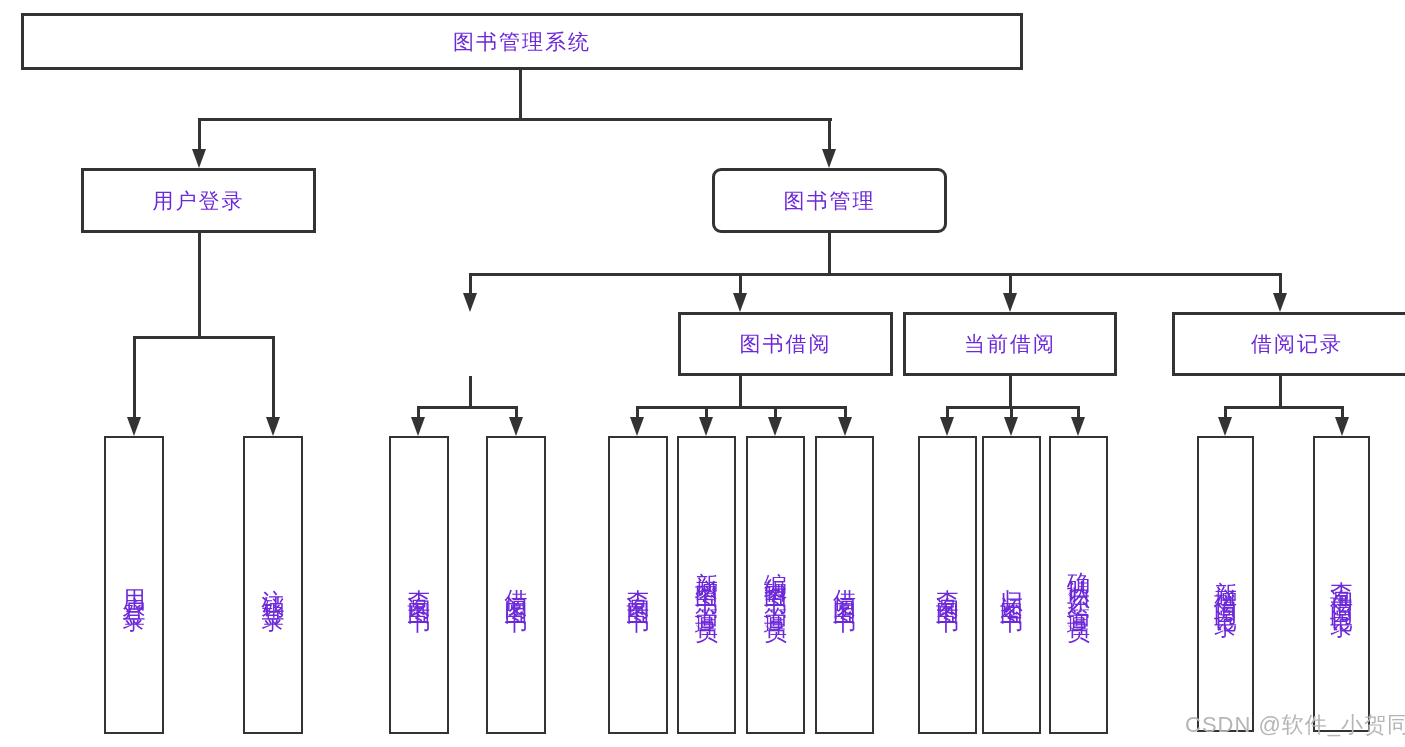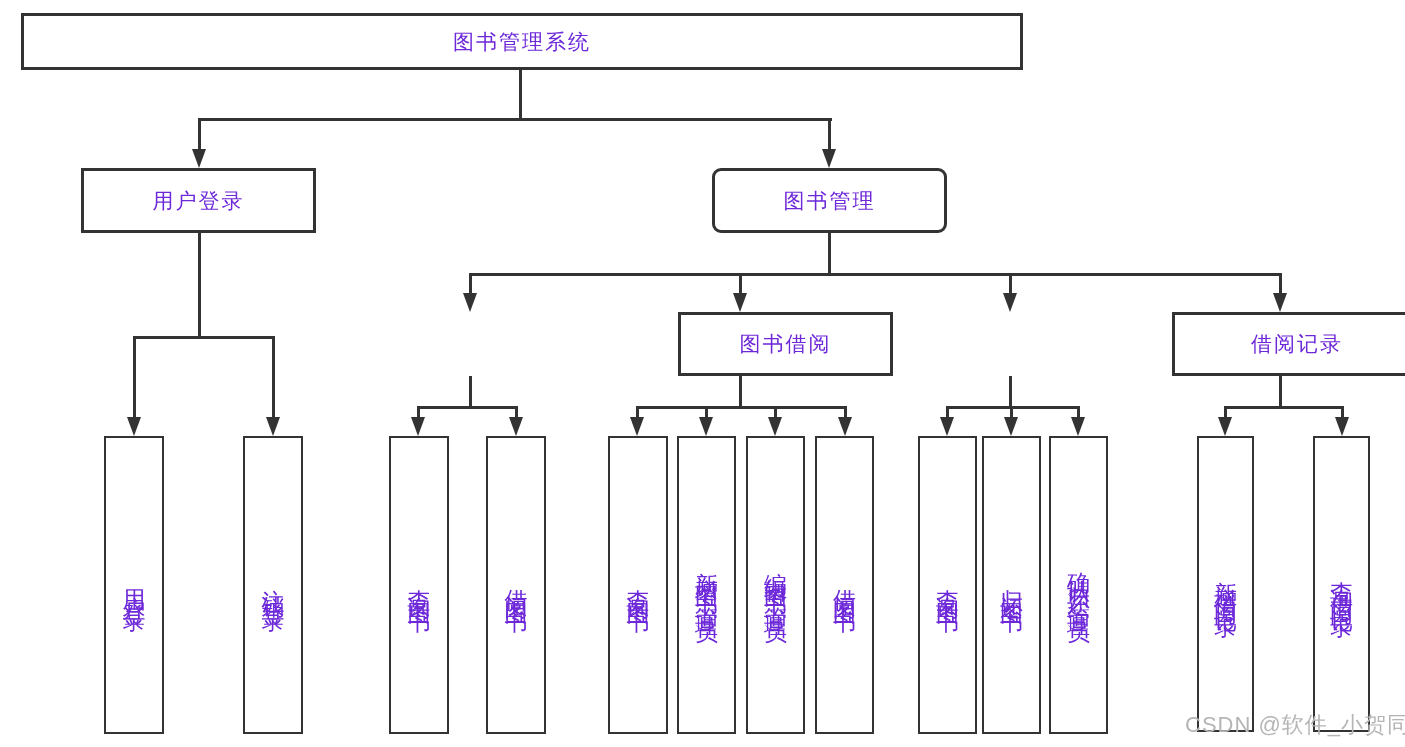--- a/index.html
+++ b/index.html
@@ -81,20 +81,21 @@
   <div class="v-line" style="left:468.5px;top:273px;height:22px;"></div>
   <div class="arrow" style="left:462.5px;top:293px;"></div>
   <div class="v-line" style="left:738.5px;top:273px;height:22px;"></div>
   <div class="arrow" style="left:732.5px;top:293px;"></div>
   <div class="v-line" style="left:1008.5px;top:273px;height:22px;"></div>
   <div class="arrow" style="left:1002.5px;top:293px;"></div>
   <div class="v-line" style="left:1278.5px;top:273px;height:22px;"></div>
   <div class="arrow" style="left:1272.5px;top:293px;"></div>
 
   <div class="box" style="left:632px;top:312px;width:215px;height:64px;margin-left:46px;">图书借阅</div>
+  <div class="box" style="left:903px;top:312px;width:214px;height:64px;">当前借阅</div>
   <div class="box" style="left:1172px;top:312px;width:250px;height:64px;">借阅记录</div>
 
   <div class="v-line" style="left:468.5px;top:376px;height:30px;"></div>
   <div class="h-line" style="left:416.5px;top:406px;width:101px;"></div>
   <div class="v-line" style="left:416.5px;top:406px;height:13px;"></div>
   <div class="arrow" style="left:410.5px;top:417px;"></div>
   <div class="v-line" style="left:514.5px;top:406px;height:13px;"></div>
   <div class="arrow" style="left:508.5px;top:417px;"></div>
 
   <div class="v-line" style="left:738.5px;top:376px;height:30px;"></div>

